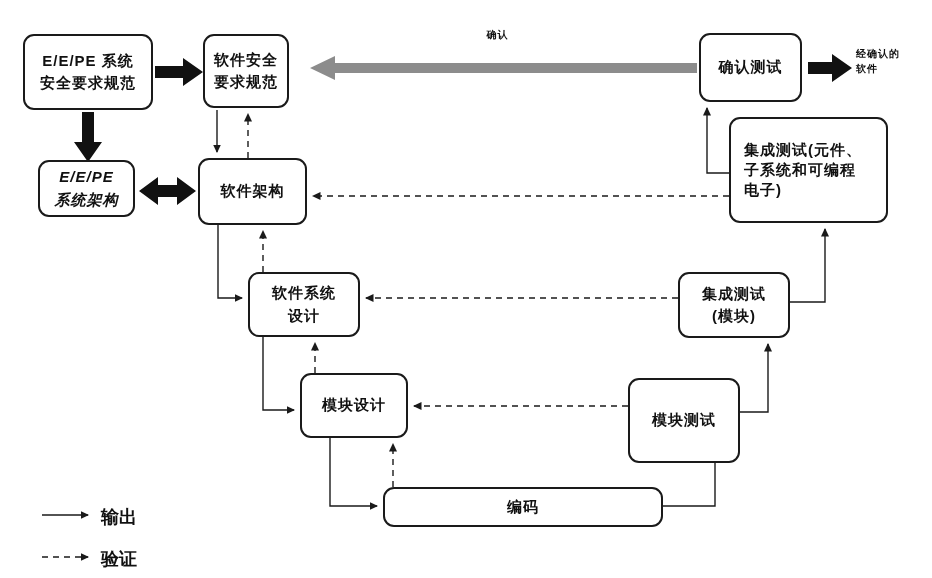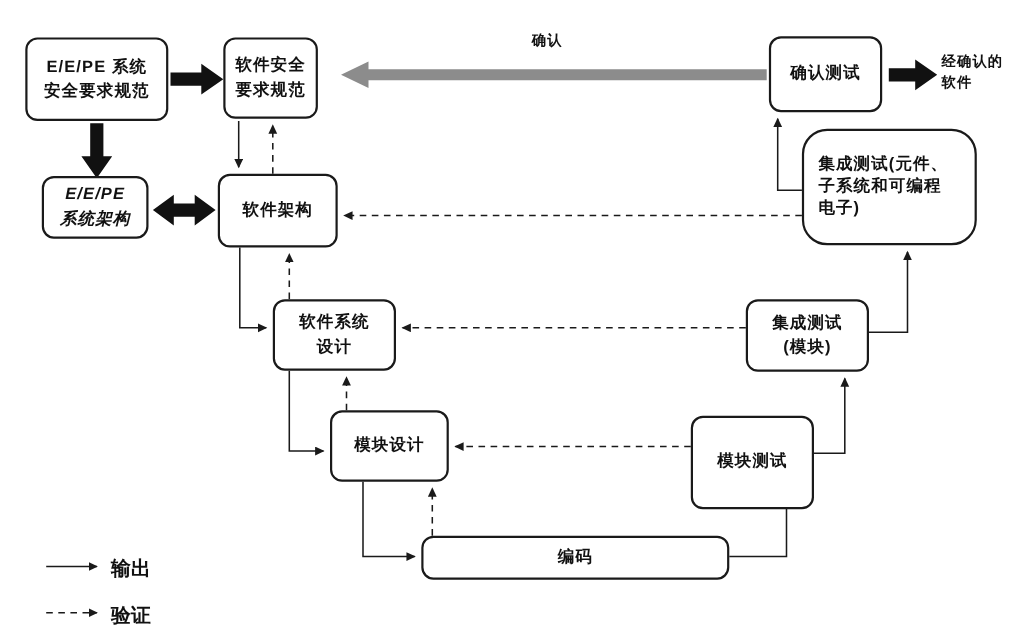--- a/index.html
+++ b/index.html
@@ -37,25 +37,25 @@
   }
   #n-eepe-srs        { left: 23px;  top: 34px;  width: 130px; height: 76px; }
   #n-sw-srs          { left: 203px; top: 34px;  width: 86px; height: 74px; }
   #n-eepe-arch       { left: 38px;  top: 160px; width: 97px;  height: 57px; font-style: italic; }
   #n-sw-arch         { left: 198px; top: 158px; width: 109px; height: 67px; }
   #n-sw-sys-design   { left: 248px; top: 272px; width: 112px; height: 65px; }
   #n-module-design   { left: 300px; top: 373px; width: 108px; height: 65px; }
   #n-coding          { left: 383px; top: 487px; width: 280px; height: 40px; }
   #n-module-test     { left: 628px; top: 378px; width: 112px; height: 85px; }
   #n-integ-module    { left: 678px; top: 272px; width: 112px; height: 66px; }
-  #n-integ-pe        { left: 729px; top: 117px; width: 159px; height: 106px; border-radius: 23px; }
+  #n-integ-pe        { left: 729px; top: 117px; width: 159px; height: 106px; }
   #n-validation-test { left: 699px; top: 33px;  width: 103px; height: 69px; }
   .free-text {
     position: absolute;
-    font-size: 13px;
+    font-size: 10px;
     font-weight: 700;
     color: #111111;
     line-height: 1.45;
     white-space: pre-line;
     letter-spacing: 1px;
     z-index: 2;
     font-family: Liberation Serif, serif;
   }
   #t-confirmed-sw { left: 856px; top: 47px; }
   #t-validation-label { left: 455px; top: 28px; width: 85px; text-align: center; }

